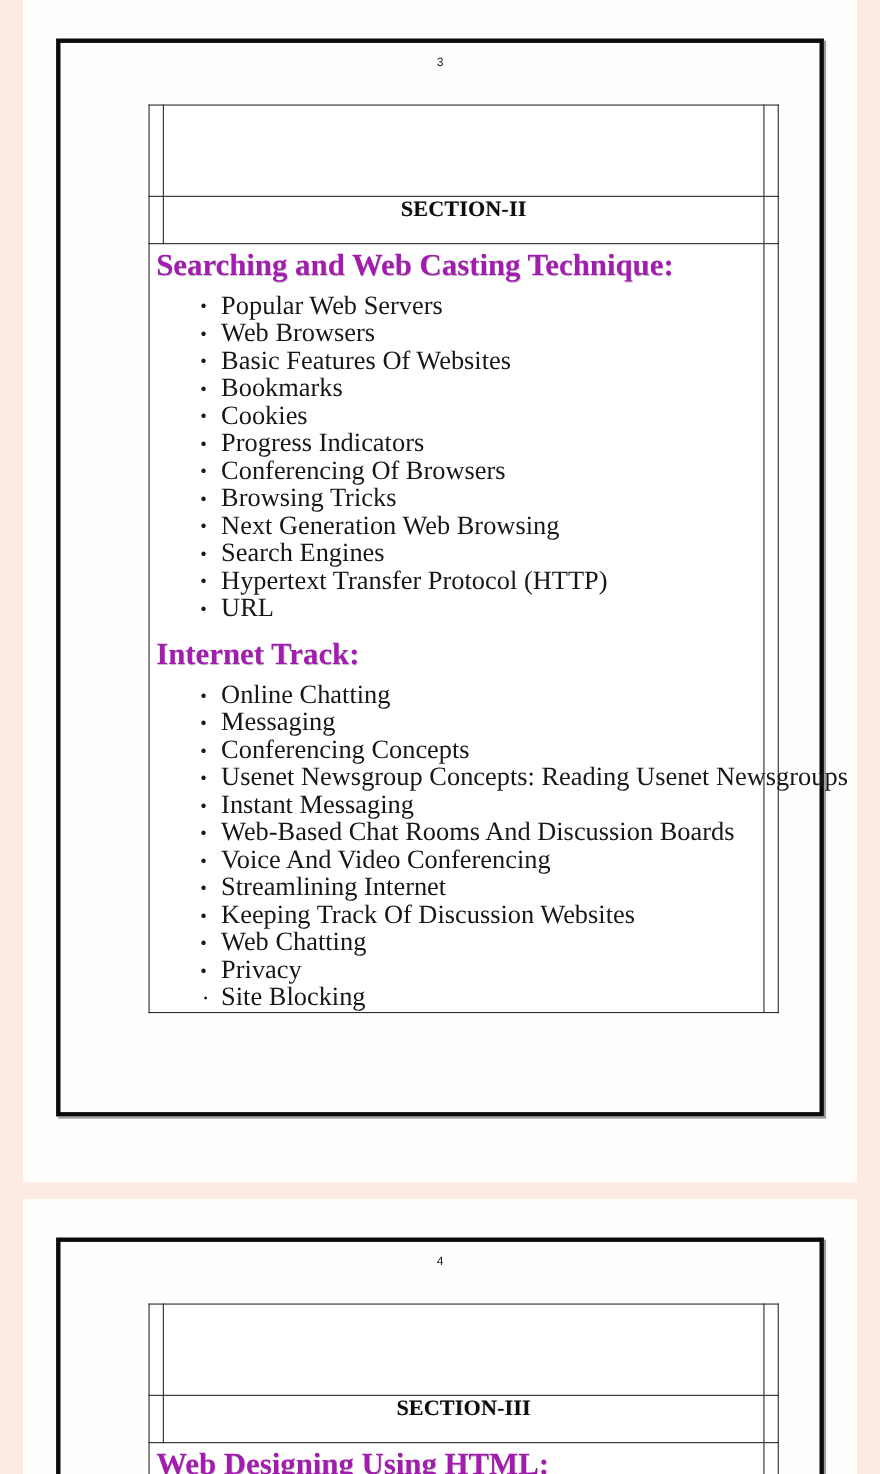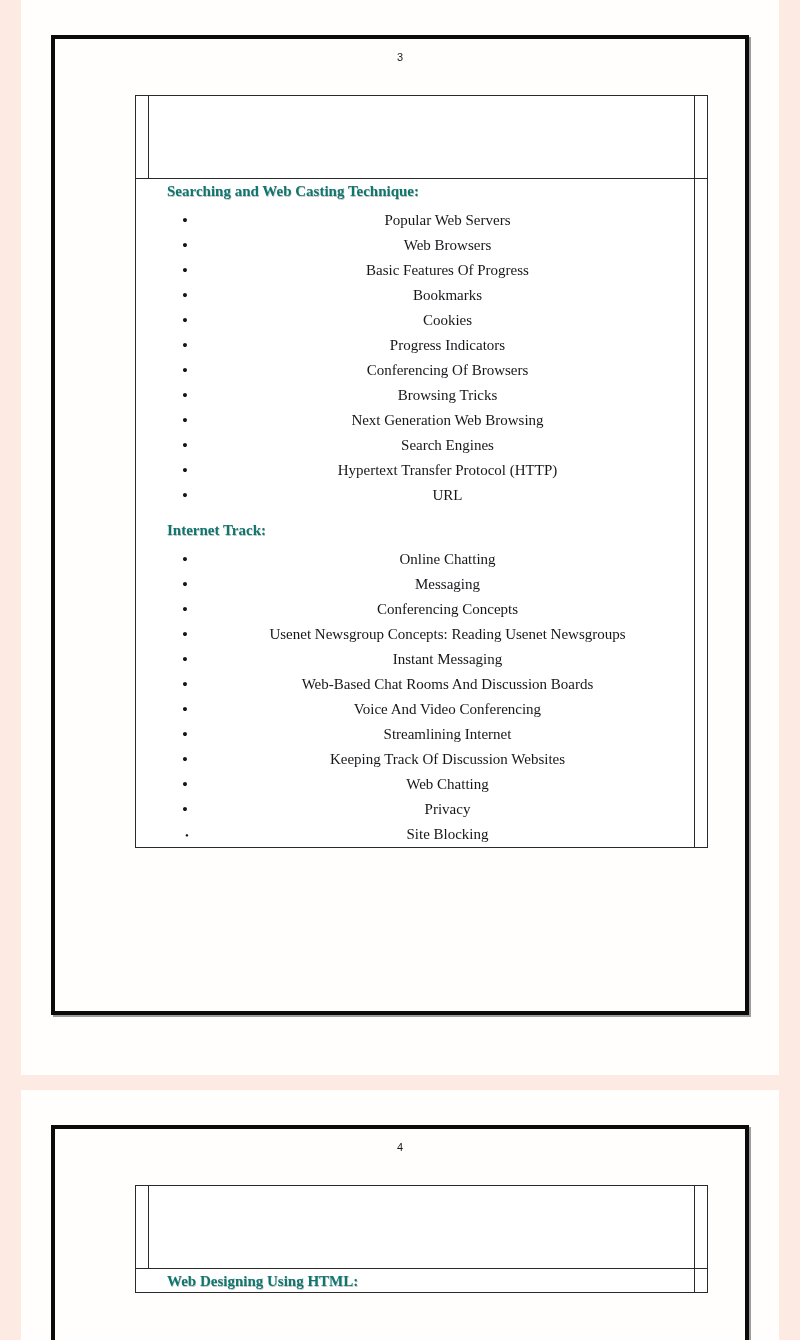--- a/index.html
+++ b/index.html
@@ -92,42 +92,41 @@
     text-shadow: 0.6px 0.6px 0 rgba(130,130,130,0.55);
   }
 
   .content-cell {
     padding: 9px 0 16px 0;
   }
   
   .content-cell.full { border-left: 1px solid #2a2a2a; }
 
   .group-heading {
-    margin: 4px 0 8px 31px;
-    font-size: 15px;
+    margin: 4px 0 8px 6px;
+    font-size: 28px;
     font-weight: bold;
-    color: #0f766e;
+    color: #a21caf;
     text-shadow: 0.6px 0.6px 0 rgba(140,140,140,0.5);
   }
   .group-heading.tight { margin-bottom: 2px; }
 
   ul.topic-list {
     margin: 0 0 14px 0;
     padding-left: 65px;
     list-style: none;
   }
   ul.topic-list.last { margin-bottom: 0; }
 
   ul.topic-list li {
     position: relative;
-    font-size: 15px;
+    font-size: 24px;
     line-height: 25px;
     color: #16171a;
     white-space: nowrap;
-    text-align: center;
   }
   ul.topic-list li::before {
     content: "\2022";
     position: absolute;
     left: -19px;
     top: -0.5px;
     font-size: 17px;
     color: #16171a;
   }
   
@@ -154,28 +153,33 @@
         <col>
         <col class="gutter-col-r">
       </colgroup>
       <tbody>
         <tr class="spacer-row">
           <td></td>
           <td></td>
           <td></td>
         </tr>
         <tr>
+          <td></td>
+          <td class="section-cell">SECTION-II</td>
+          <td></td>
+        </tr>
+        <tr>
           <td class="content-cell full" colspan="2">
 
             <div class="group-heading">Searching and Web Casting Technique:</div>
 
             <ul class="topic-list">
               <li>Popular Web Servers</li>
               <li>Web Browsers</li>
-              <li>Basic Features Of Progress</li>
+              <li>Basic Features Of Websites</li>
               <li>Bookmarks</li>
               <li>Cookies</li>
               <li>Progress Indicators</li>
               <li>Conferencing Of Browsers</li>
               <li>Browsing Tricks</li>
               <li>Next Generation Web Browsing</li>
               <li>Search Engines</li>
               <li>Hypertext Transfer Protocol (HTTP)</li>
               <li>URL</li>
             </ul>
@@ -217,20 +221,25 @@
         <col>
         <col class="gutter-col-r">
       </colgroup>
       <tbody>
         <tr class="spacer-row">
           <td></td>
           <td></td>
           <td></td>
         </tr>
         <tr>
+          <td></td>
+          <td class="section-cell">SECTION-III</td>
+          <td></td>
+        </tr>
+        <tr>
           <td class="content-cell full" colspan="2">
 
             <div class="group-heading tight">Web Designing Using HTML:</div>
 
           </td>
           <td></td>
         </tr>
       </tbody>
     </table>
 

